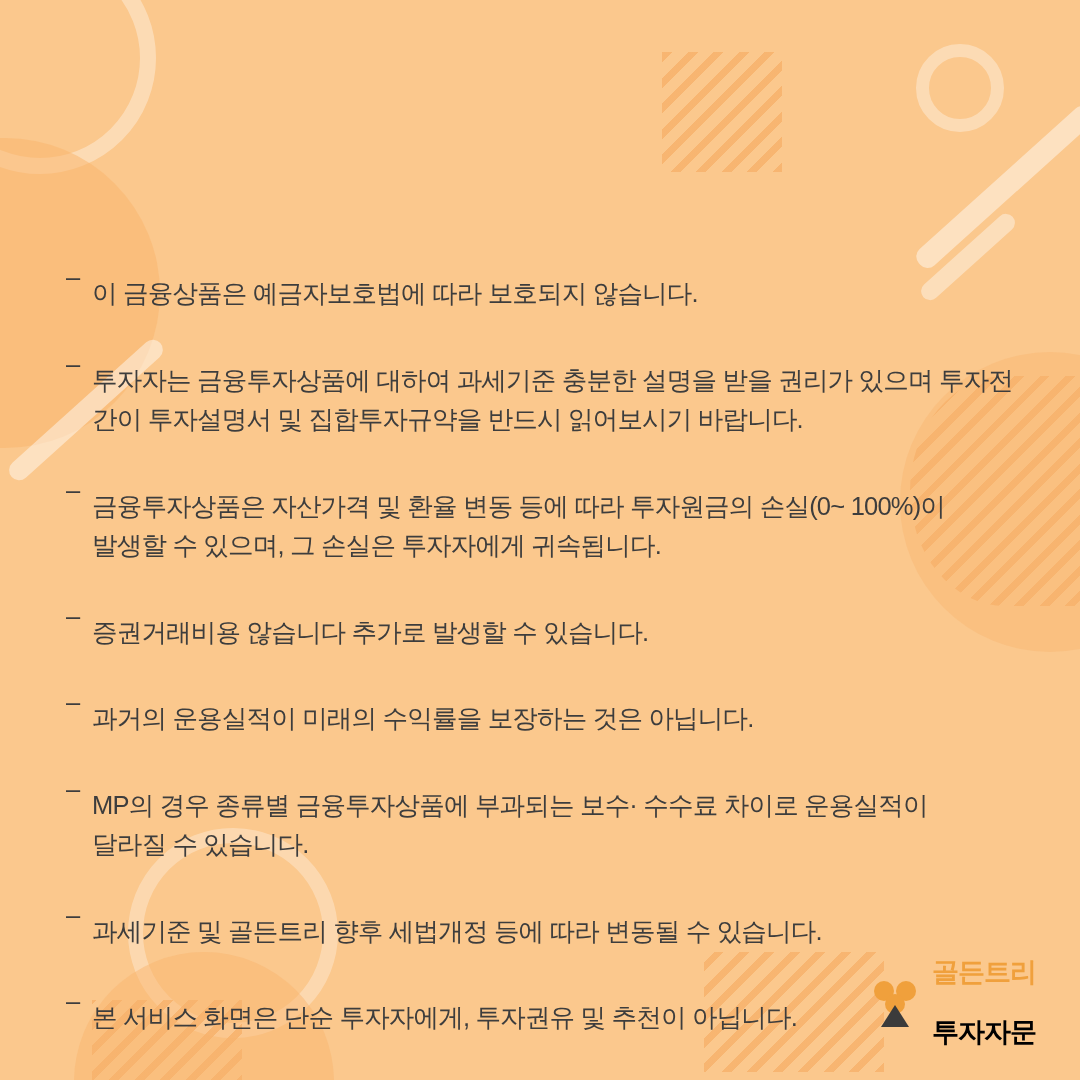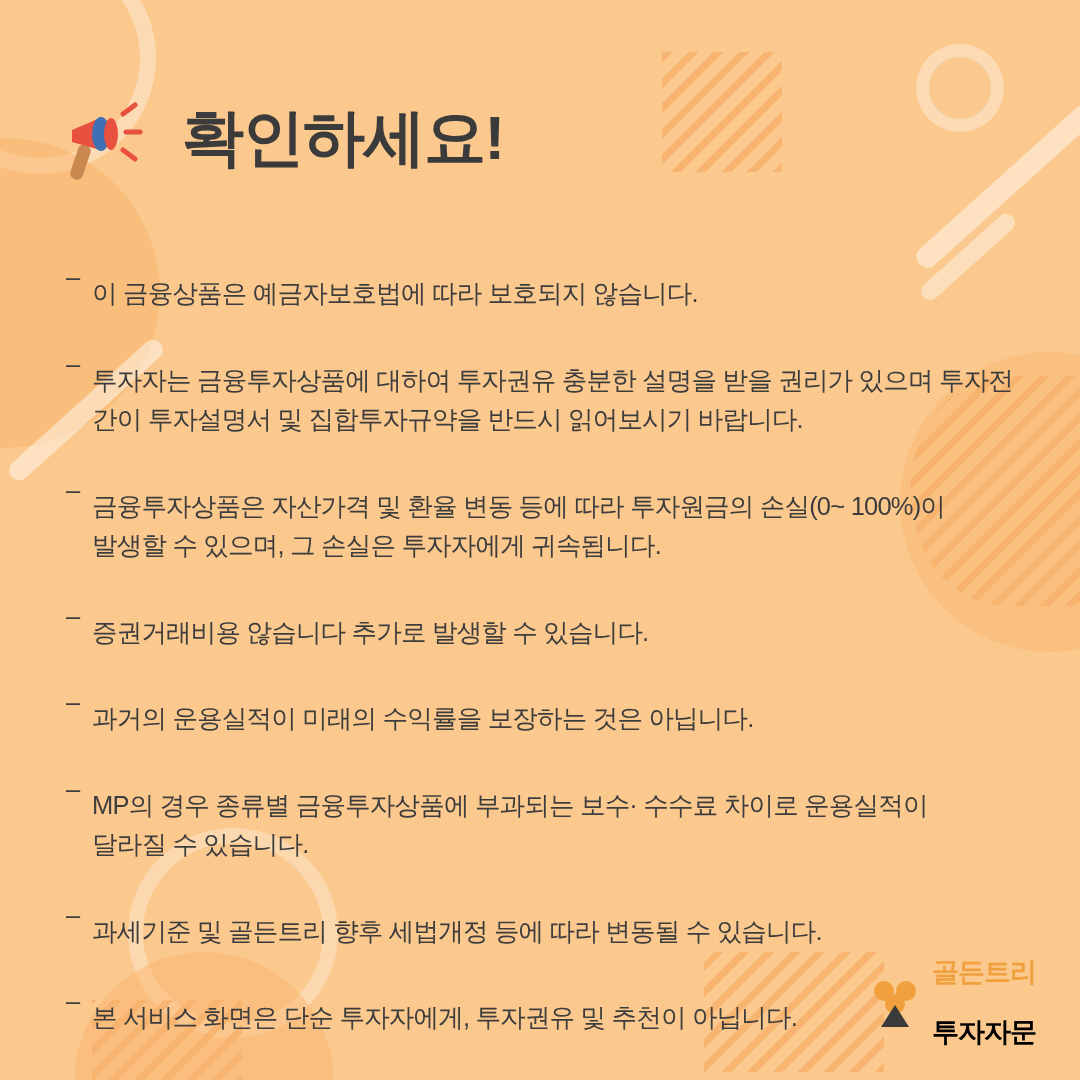--- a/index.html
+++ b/index.html
@@ -233,47 +233,31 @@
   <div class="deco blob-right"></div>
   <div class="deco blob-bottom"></div>
   <div class="deco slash slash-a"></div>
   <div class="deco slash slash-b"></div>
   <div class="deco slash slash-c"></div>
   <div class="deco stripes stripes-topright"></div>
   <div class="deco stripes stripes-rightmid"></div>
   <div class="deco stripes stripes-bottom"></div>
   <div class="deco stripes stripes-bottomleft"></div>
 
-  <div class="header">
-    <span class="megaphone">
-      <svg viewBox="0 0 100 92" width="100" height="92" aria-hidden="true">
-        <rect x="8" y="52" width="13" height="36" rx="6" transform="rotate(18 14 70)" fill="#c9884f"></rect>
-        <path d="M6 38 L34 26 L34 58 L6 50 Z" fill="#e8503f"></path>
-        <ellipse cx="35" cy="42" rx="9" ry="17" fill="#3f6fb5"></ellipse>
-        <ellipse cx="45" cy="42" rx="7" ry="16" fill="#e8503f"></ellipse>
-        <g stroke="#e8503f" stroke-width="5" stroke-linecap="round">
-          <line x1="57" y1="22" x2="69" y2="13"></line>
-          <line x1="60" y1="40" x2="74" y2="40"></line>
-          <line x1="57" y1="58" x2="69" y2="67"></line>
-        </g>
-      </svg>
-    </span>
-    <div class="headline">확인하세요!</div>
-  </div>
 
   <div class="notices">
 
     <div class="notice">
       <span class="dash">–</span>
       <span class="text">이 금융상품은 예금자보호법에 따라 보호되지 않습니다.</span>
     </div>
 
     <div class="notice">
       <span class="dash">–</span>
-      <span class="text">투자자는 금융투자상품에 대하여 투자권유 충분한 설명을 받을 권리가 있으며 투자전
+      <span class="text">투자자는 금융투자상품에 대하여 과세기준 충분한 설명을 받을 권리가 있으며 투자전
 간이 투자설명서 및 집합투자규약을 반드시 읽어보시기 바랍니다.</span>
     </div>
 
     <div class="notice">
       <span class="dash">–</span>
       <span class="text">금융투자상품은 자산가격 및 환율 변동 등에 따라 투자원금의 손실(0~ 100%)이
 발생할 수 있으며, 그 손실은 투자자에게 귀속됩니다.</span>
     </div>
 
     <div class="notice">

